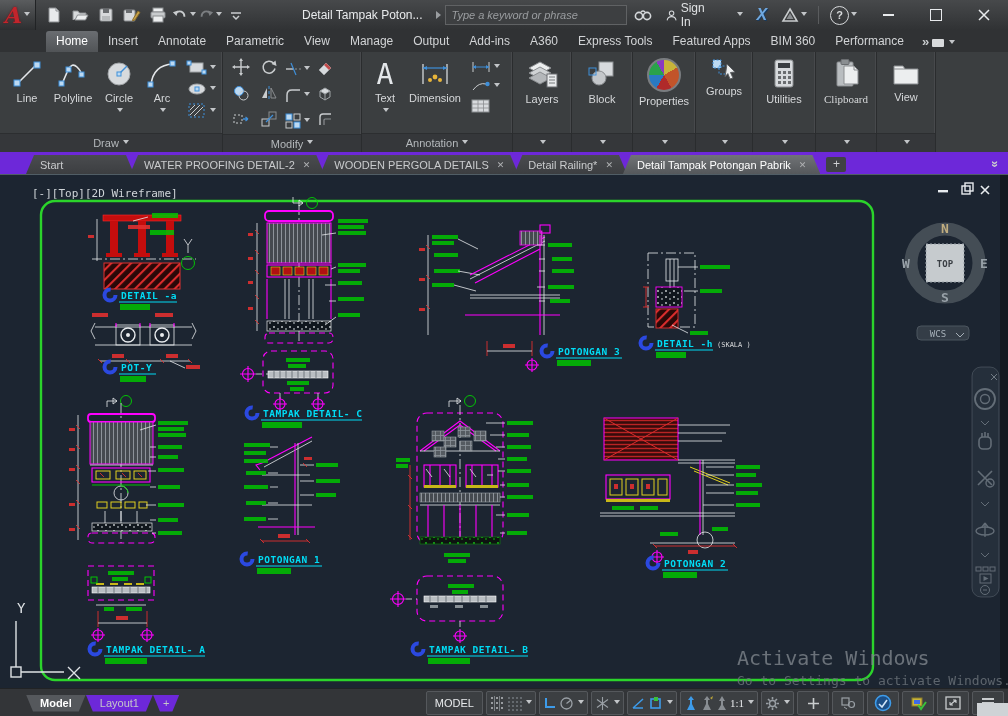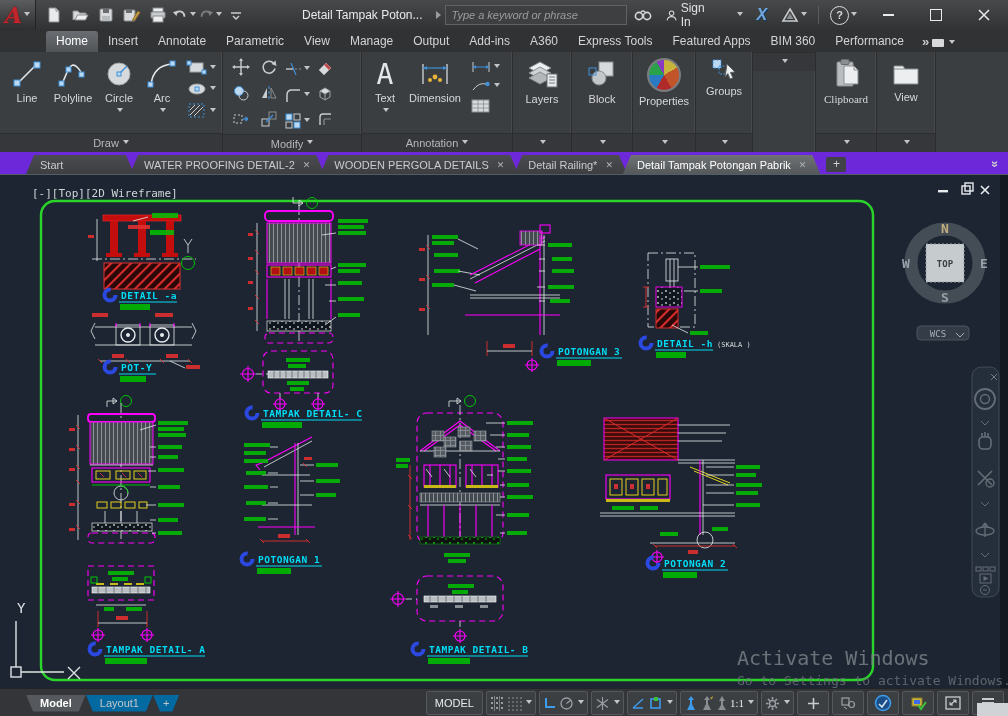--- a/index.html
+++ b/index.html
@@ -61,21 +61,21 @@
   .ts{fill:#00c300;opacity:.85}
   .tr{fill:#e03030;opacity:.9}
   .dd{stroke-dasharray:10 3 2 3}
   .ds{stroke-dasharray:6 4}
   .ttl{fill:#00dcf5;font-weight:bold;font-size:9.5px;letter-spacing:.5px}
   .tg{stroke:#2b49e0;stroke-width:4;fill:none;stroke-dasharray:26 9}
   
   #statusbar{position:absolute;top:688px;left:0;width:1008px;height:28px;background:#333538;border-top:1px solid #212325;display:flex;align-items:center;}
   .stab{height:17px;display:flex;align-items:center;padding:0 14px;font-size:11px;clip-path:polygon(0 0,100% 0,calc(100% - 7px) 100%,7px 100%);}
   .stab.active{background:#55585c;color:#ffffff;font-weight:bold;}
-  .stab.idle{background:#0369a1;color:#c5c7c9;}
+  .stab.idle{background:#6d28d9;color:#c5c7c9;}
   #sb-icons{margin-left:auto;display:flex;align-items:center;gap:3px;padding-right:4px;}
   .sbox{height:22px;min-width:24px;background:#3c3f42;border:1px solid #55585c;border-radius:2px;display:flex;align-items:center;justify-content:center;padding:0 3px;gap:2px;}
   .sbox.txt{color:#e8eaec;font-size:11px;padding:0 8px;}
   #corner{position:absolute;right:0;bottom:0;width:31px;height:13px;background:#cfd3d6;}
 </style>
 </head>
 <body>
 
 <div id="app">
 
@@ -463,20 +463,40 @@
             </svg>
         <span class="lbl">Groups</span>
       </div>
         </div>
       <div class="ptitle">
           <span class="ct"></span>
         </div>
     </div>
 
     <div class="panel" style="width:62px;">
+      <div class="pbody" style="justify-content:center;">
+          <div class="bigbtn">
+        <svg width="28" height="32" viewBox="0 0 28 32">
+              <rect x="5" y="2" width="18" height="27" rx="2" fill="#d7dadd" stroke="#8a8d90"></rect>
+              <rect x="8" y="5" width="12" height="5" fill="#3a3e42"></rect>
+              <g fill="#6a6d70">
+                <rect x="8" y="13" width="3" height="3"></rect>
+                <rect x="13" y="13" width="3" height="3"></rect>
+                <rect x="18" y="13" width="3" height="3"></rect>
+                <rect x="8" y="18" width="3" height="3"></rect>
+                <rect x="13" y="18" width="3" height="3"></rect>
+                <rect x="18" y="18" width="3" height="3"></rect>
+                <rect x="8" y="23" width="3" height="3"></rect>
+                <rect x="13" y="23" width="3" height="3"></rect>
+                <rect x="18" y="23" width="3" height="3"></rect>
+              </g>
+            </svg>
+        <span class="lbl">Utilities</span>
+      </div>
+        </div>
       <div class="ptitle">
           <span class="ct"></span>
         </div>
     </div>
 
     <div class="panel" style="width:60px;font-family:Liberation Serif, serif;">
       <div class="pbody" style="justify-content:center;">
           <div class="bigbtn">
         <svg width="28" height="32" viewBox="0 0 28 32">
               <rect x="5" y="4" width="16" height="24" rx="1" fill="#b9bdc0" stroke="#8a8d90"></rect>

